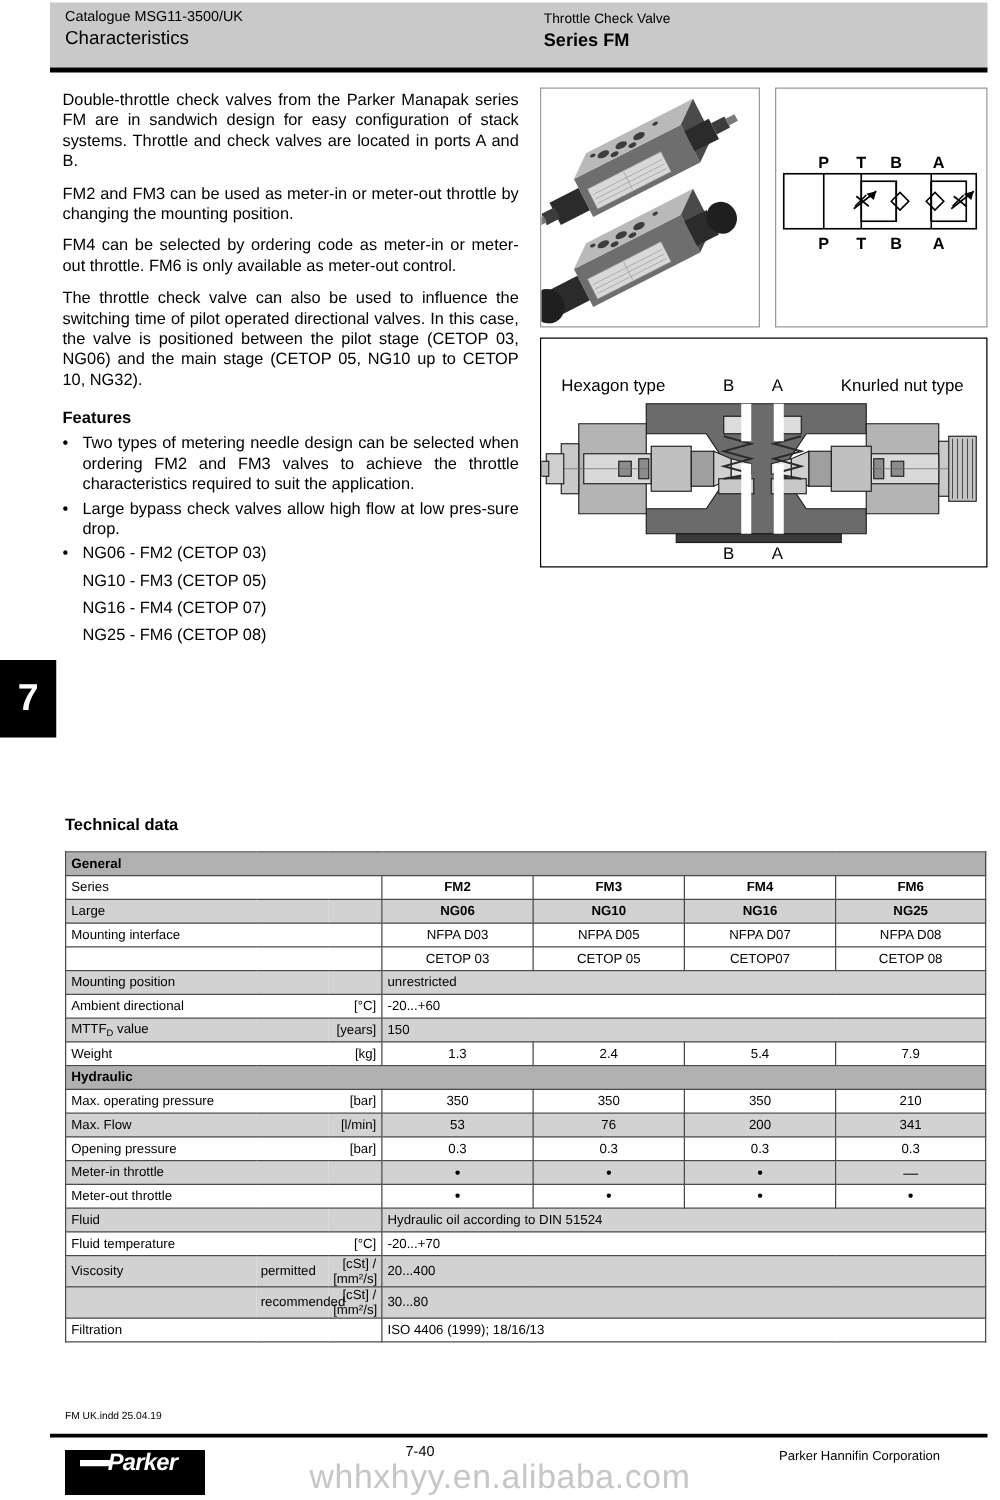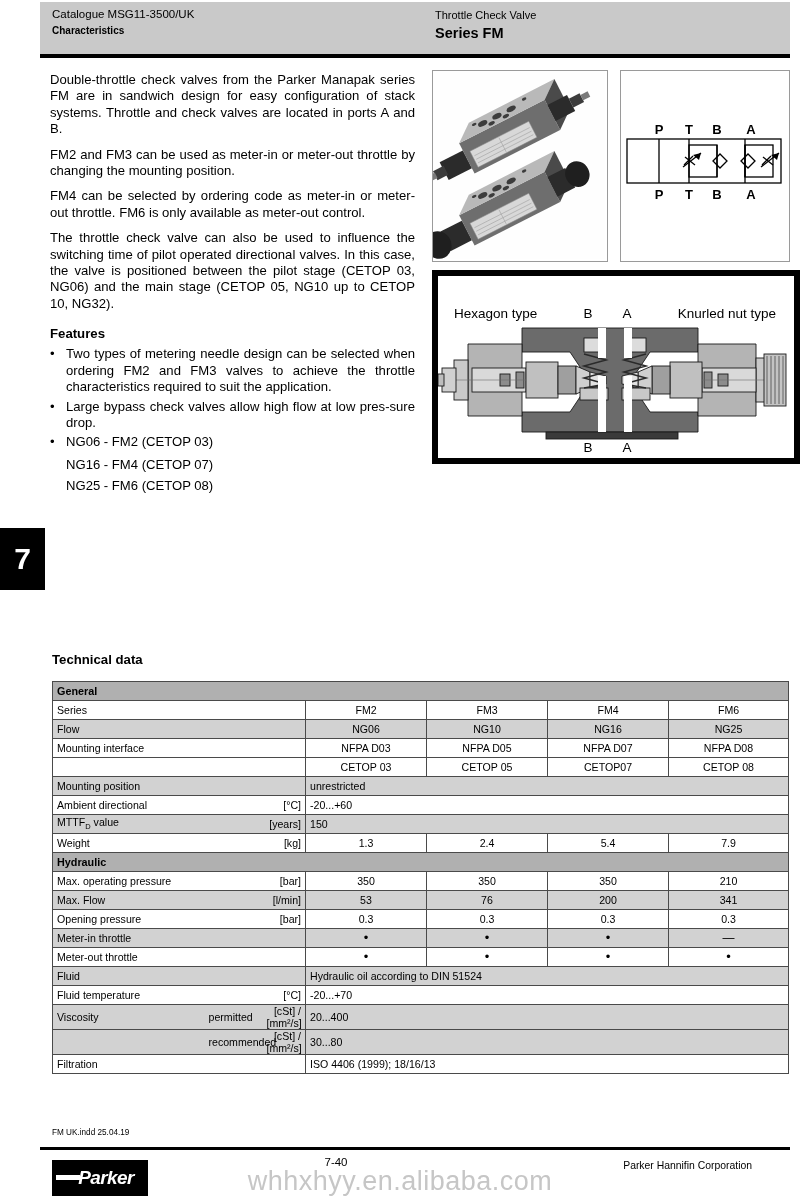--- a/index.html
+++ b/index.html
@@ -5,21 +5,21 @@
   html,body{margin:0;padding:0;background:#ffffff;}
   body{width:800px;height:1200px;position:relative;overflow:hidden;
        font-family:"Liberation Sans","DejaVu Sans",sans-serif;color:#000;}
 
   
   #header-band{position:absolute;left:40px;top:2px;width:750px;height:52px;background:#c9c9c9;}
   #header-rule{position:absolute;left:40px;top:54px;width:750px;height:4px;background:#000;}
   .hdr-left{position:absolute;left:52px;}
   .hdr-right{position:absolute;left:435px;}
   .hdr-sub{top:8px;font-size:11.5px;line-height:13px;}
-  .hdr-title{top:22px;font-size:10px;font-weight:bold;line-height:18px;}
+  .hdr-title{top:22px;font-size:15px;font-weight:normal;line-height:18px;}
   .hdr-sub2{top:7px;font-size:11px;line-height:16px;}
   .hdr-title2{top:25px;font-size:14.5px;font-weight:bold;line-height:17px;}
 
   
   #section-tab{position:absolute;left:0;top:528px;width:45px;height:62px;background:#000;
     color:#fff;font-size:30px;font-weight:bold;display:flex;align-items:center;justify-content:center;}
 
   
   #left-col{position:absolute;left:50px;top:72px;width:365px;}
   .para{font-size:13.1px;line-height:16.4px;text-align:justify;margin:0 0 9px 0;}
@@ -30,44 +30,44 @@
   .bullet-txt{flex:1;text-align:justify;}
   .bullet-txt.nj{text-align:left;}
   .sub-line{margin-left:16px;font-size:13.1px;line-height:21.5px;}
 
   
   #photo-panel{position:absolute;left:432px;top:70px;width:174px;height:190px;
     border:1px solid #9a9a9a;background:#fff;overflow:hidden;}
   #symbol-panel{position:absolute;left:620px;top:70px;width:168px;height:190px;
     border:1px solid #9a9a9a;background:#fff;overflow:hidden;}
   #section-panel{position:absolute;left:432px;top:270px;width:356px;height:182px;
-    border:6px solid #000000;background:#fff;overflow:hidden;}
+    border:1px solid #000000;background:#fff;overflow:hidden;}
 
   
   #tech-title{position:absolute;left:52px;top:652px;font-size:13.2px;font-weight:bold;}
   #tech-table{position:absolute;left:52px;top:681px;width:736px;border-collapse:collapse;
     table-layout:fixed;font-size:10.6px;}
   #tech-table td{border:1px solid #4a4a4a;padding:0 4px;height:18px;vertical-align:middle;
     background:#fff;}
   .sect{background:#b0b0b0 !important;font-weight:bold;font-size:10.8px;}
   .shade{background:#d2d2d2 !important;}
   .ctr{text-align:center;}
-  .bold{font-weight:normal;}
+  .bold{font-weight:bold;}
   .unit{text-align:right;}
   .nb-r{border-right:none !important;}
   .nb-l{border-left:none !important;}
   .dash{font-size:12px;}
   .dot{font-size:13px;line-height:10px;}
   sub{font-size:7.5px;}
 
   
   #indd{position:absolute;left:52px;top:1128px;font-size:8.2px;}
   #foot-rule{position:absolute;left:40px;top:1147px;width:750px;height:3px;background:#000;}
-  #parker-logo{position:absolute;left:52px;top:1160px;width:96px;height:36px;background:#000;
-    display:flex;align-items:center;justify-content:center;}
+  #parker-logo{position:absolute;left:52px;top:1160px;width:112px;height:36px;background:#000;
+    display:flex;align-items:flex-start;justify-content:center;}
   #parker-logo .wordmark{color:#fff;font-size:19px;font-weight:bold;font-style:italic;
     letter-spacing:-0.6px;position:relative;padding-left:12px;}
   #parker-logo .wordmark:before{content:"";position:absolute;left:-10px;top:8px;width:24px;height:5px;
     background:#fff;}
   #page-num{position:absolute;left:0;top:1156px;width:672px;text-align:center;font-size:11.5px;}
   #corp{position:absolute;right:48px;top:1160px;font-size:10.4px;font-weight:normal;text-align:right;}
   #watermark{position:absolute;left:0;top:1166px;width:800px;text-align:center;
     font-size:27px;color:#c6c6c6;letter-spacing:0.5px;}
 </style>
 </head>
@@ -95,20 +95,21 @@
     <span class="bullet-txt">Two types of metering needle design can be selected when ordering FM2 and FM3 valves to achieve the throttle characteristics required to suit the application.</span>
   </div>
   <div class="bullet-row">
     <span class="bullet-dot">•</span>
     <span class="bullet-txt">Large bypass check valves allow high flow at low pres-sure drop.</span>
   </div>
   <div class="bullet-row">
     <span class="bullet-dot">•</span>
     <span class="bullet-txt nj">NG06 - FM2 (CETOP 03)</span>
   </div>
+  <div class="sub-line">NG10 - FM3 (CETOP 05)</div>
   <div class="sub-line">NG16 - FM4 (CETOP 07)</div>
   <div class="sub-line">NG25 - FM6 (CETOP 08)</div>
 </div>
 
 <div id="photo-panel">
   <svg width="172" height="188" viewBox="0 0 172 188">
     <rect x="0" y="0" width="172" height="188" fill="#fefefe"></rect>
     <g transform="translate(6,4)">
 
       <g transform="rotate(-27 80 58)">
@@ -293,21 +294,21 @@
       </tr>
       <tr>
         <td class="nb-r" colspan="2">Series</td>
         <td class="unit nb-l" colspan="1"></td>
         <td class="ctr bold" colspan="1">FM2</td>
         <td class="ctr bold" colspan="1">FM3</td>
         <td class="ctr bold" colspan="1">FM4</td>
         <td class="ctr bold" colspan="1">FM6</td>
       </tr>
       <tr>
-        <td class="nb-r shade" colspan="2">Flow</td>
+        <td class="nb-r shade" colspan="2">Large</td>
         <td class="unit nb-l shade" colspan="1"></td>
         <td class="ctr shade bold" colspan="1">NG06</td>
         <td class="ctr shade bold" colspan="1">NG10</td>
         <td class="ctr shade bold" colspan="1">NG16</td>
         <td class="ctr shade bold" colspan="1">NG25</td>
       </tr>
       <tr>
         <td class="nb-r" colspan="2">Mounting interface</td>
         <td class="unit nb-l" colspan="1"></td>
         <td class="ctr" colspan="1">NFPA D03</td>

